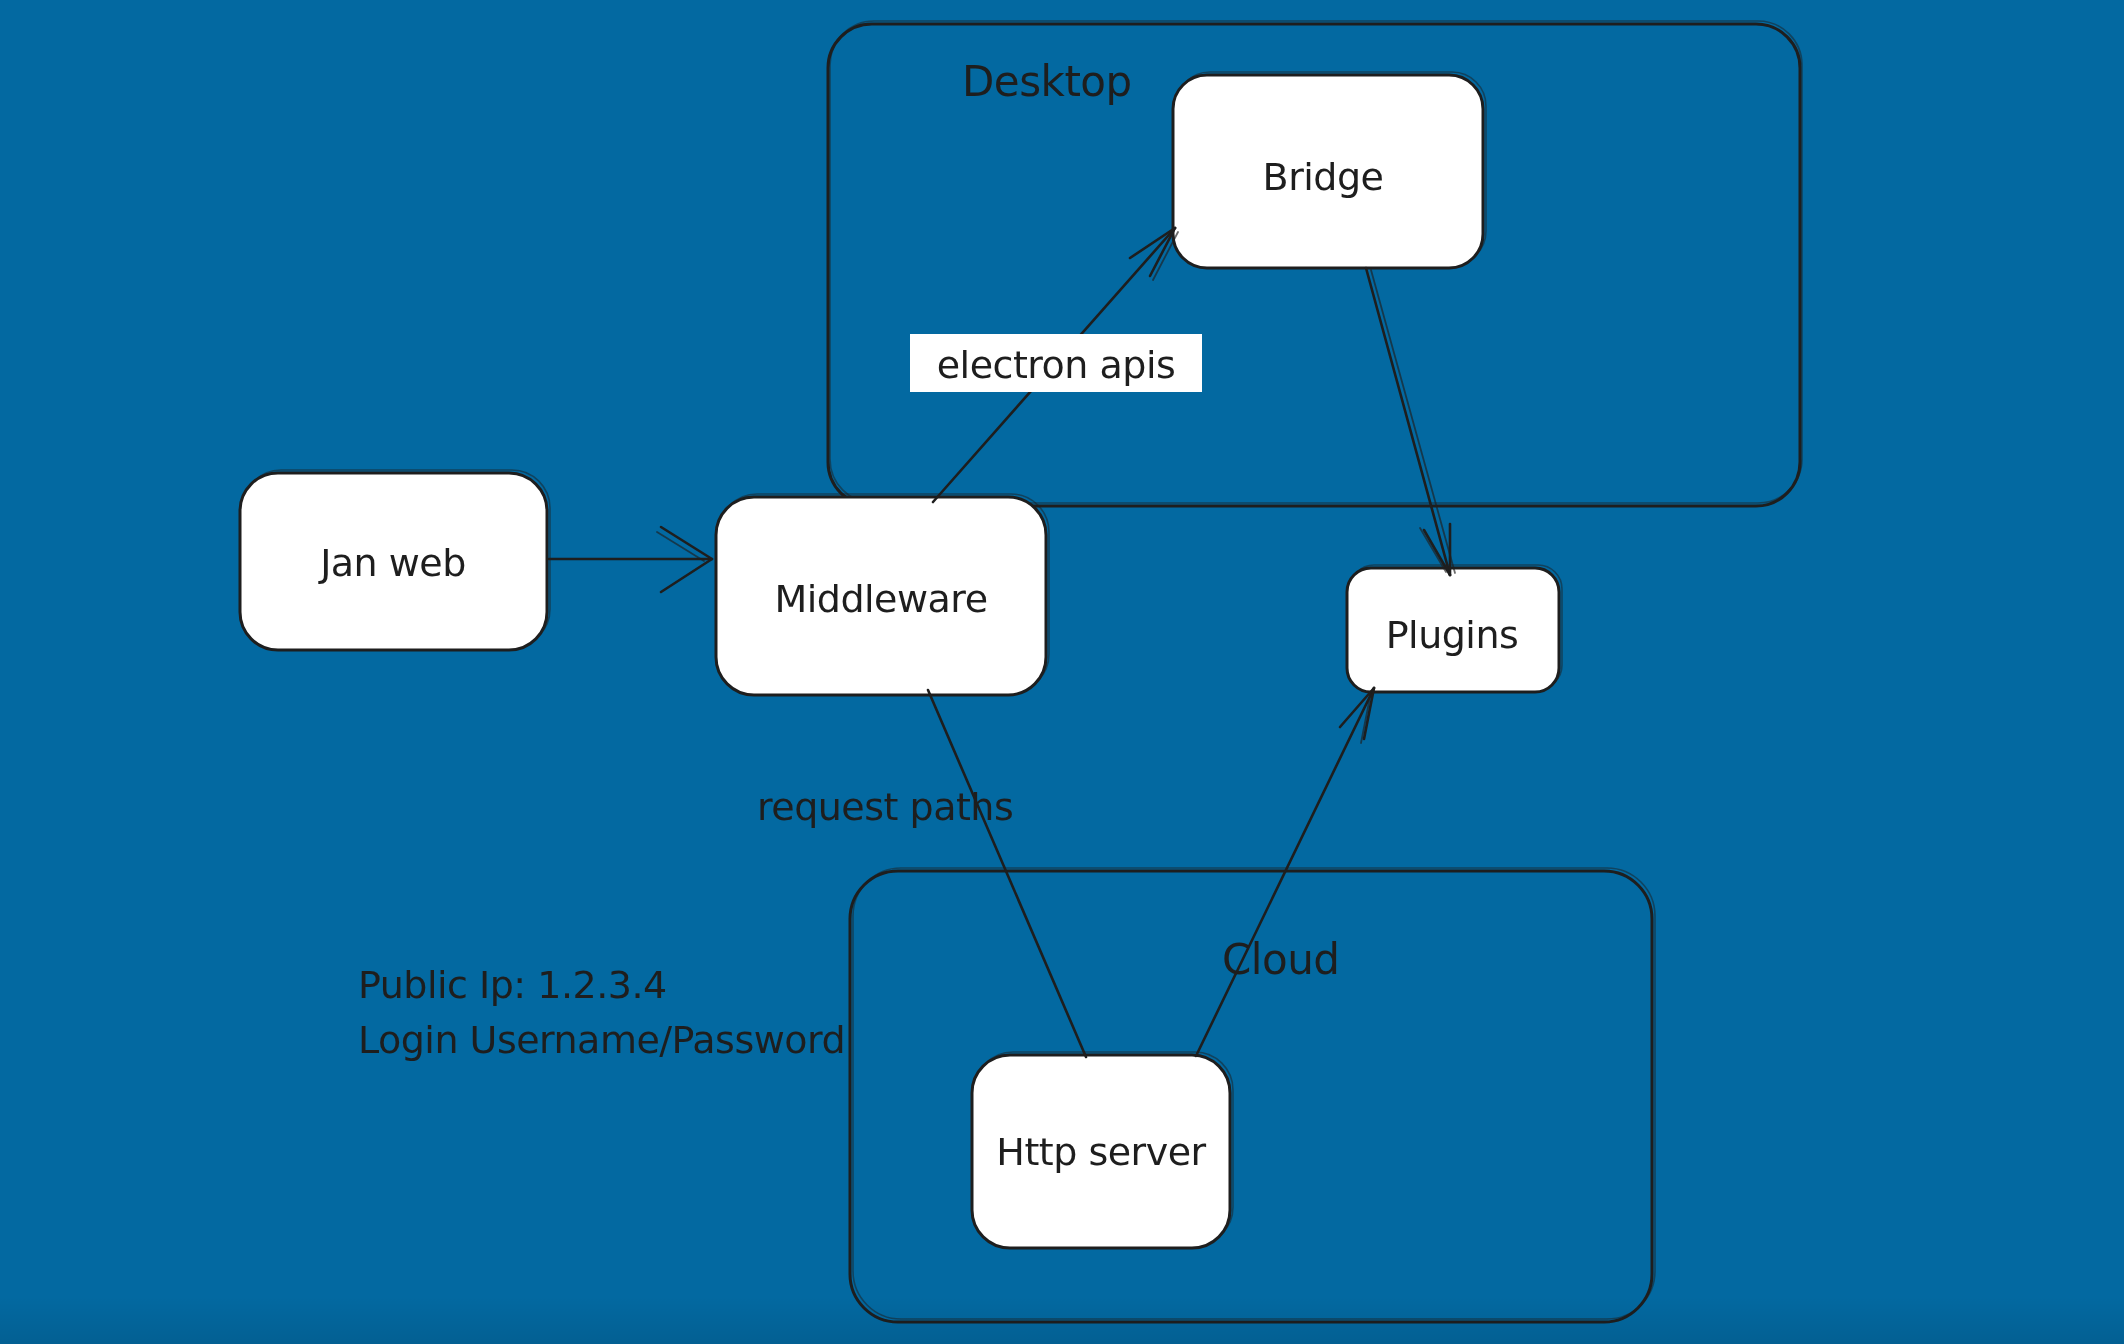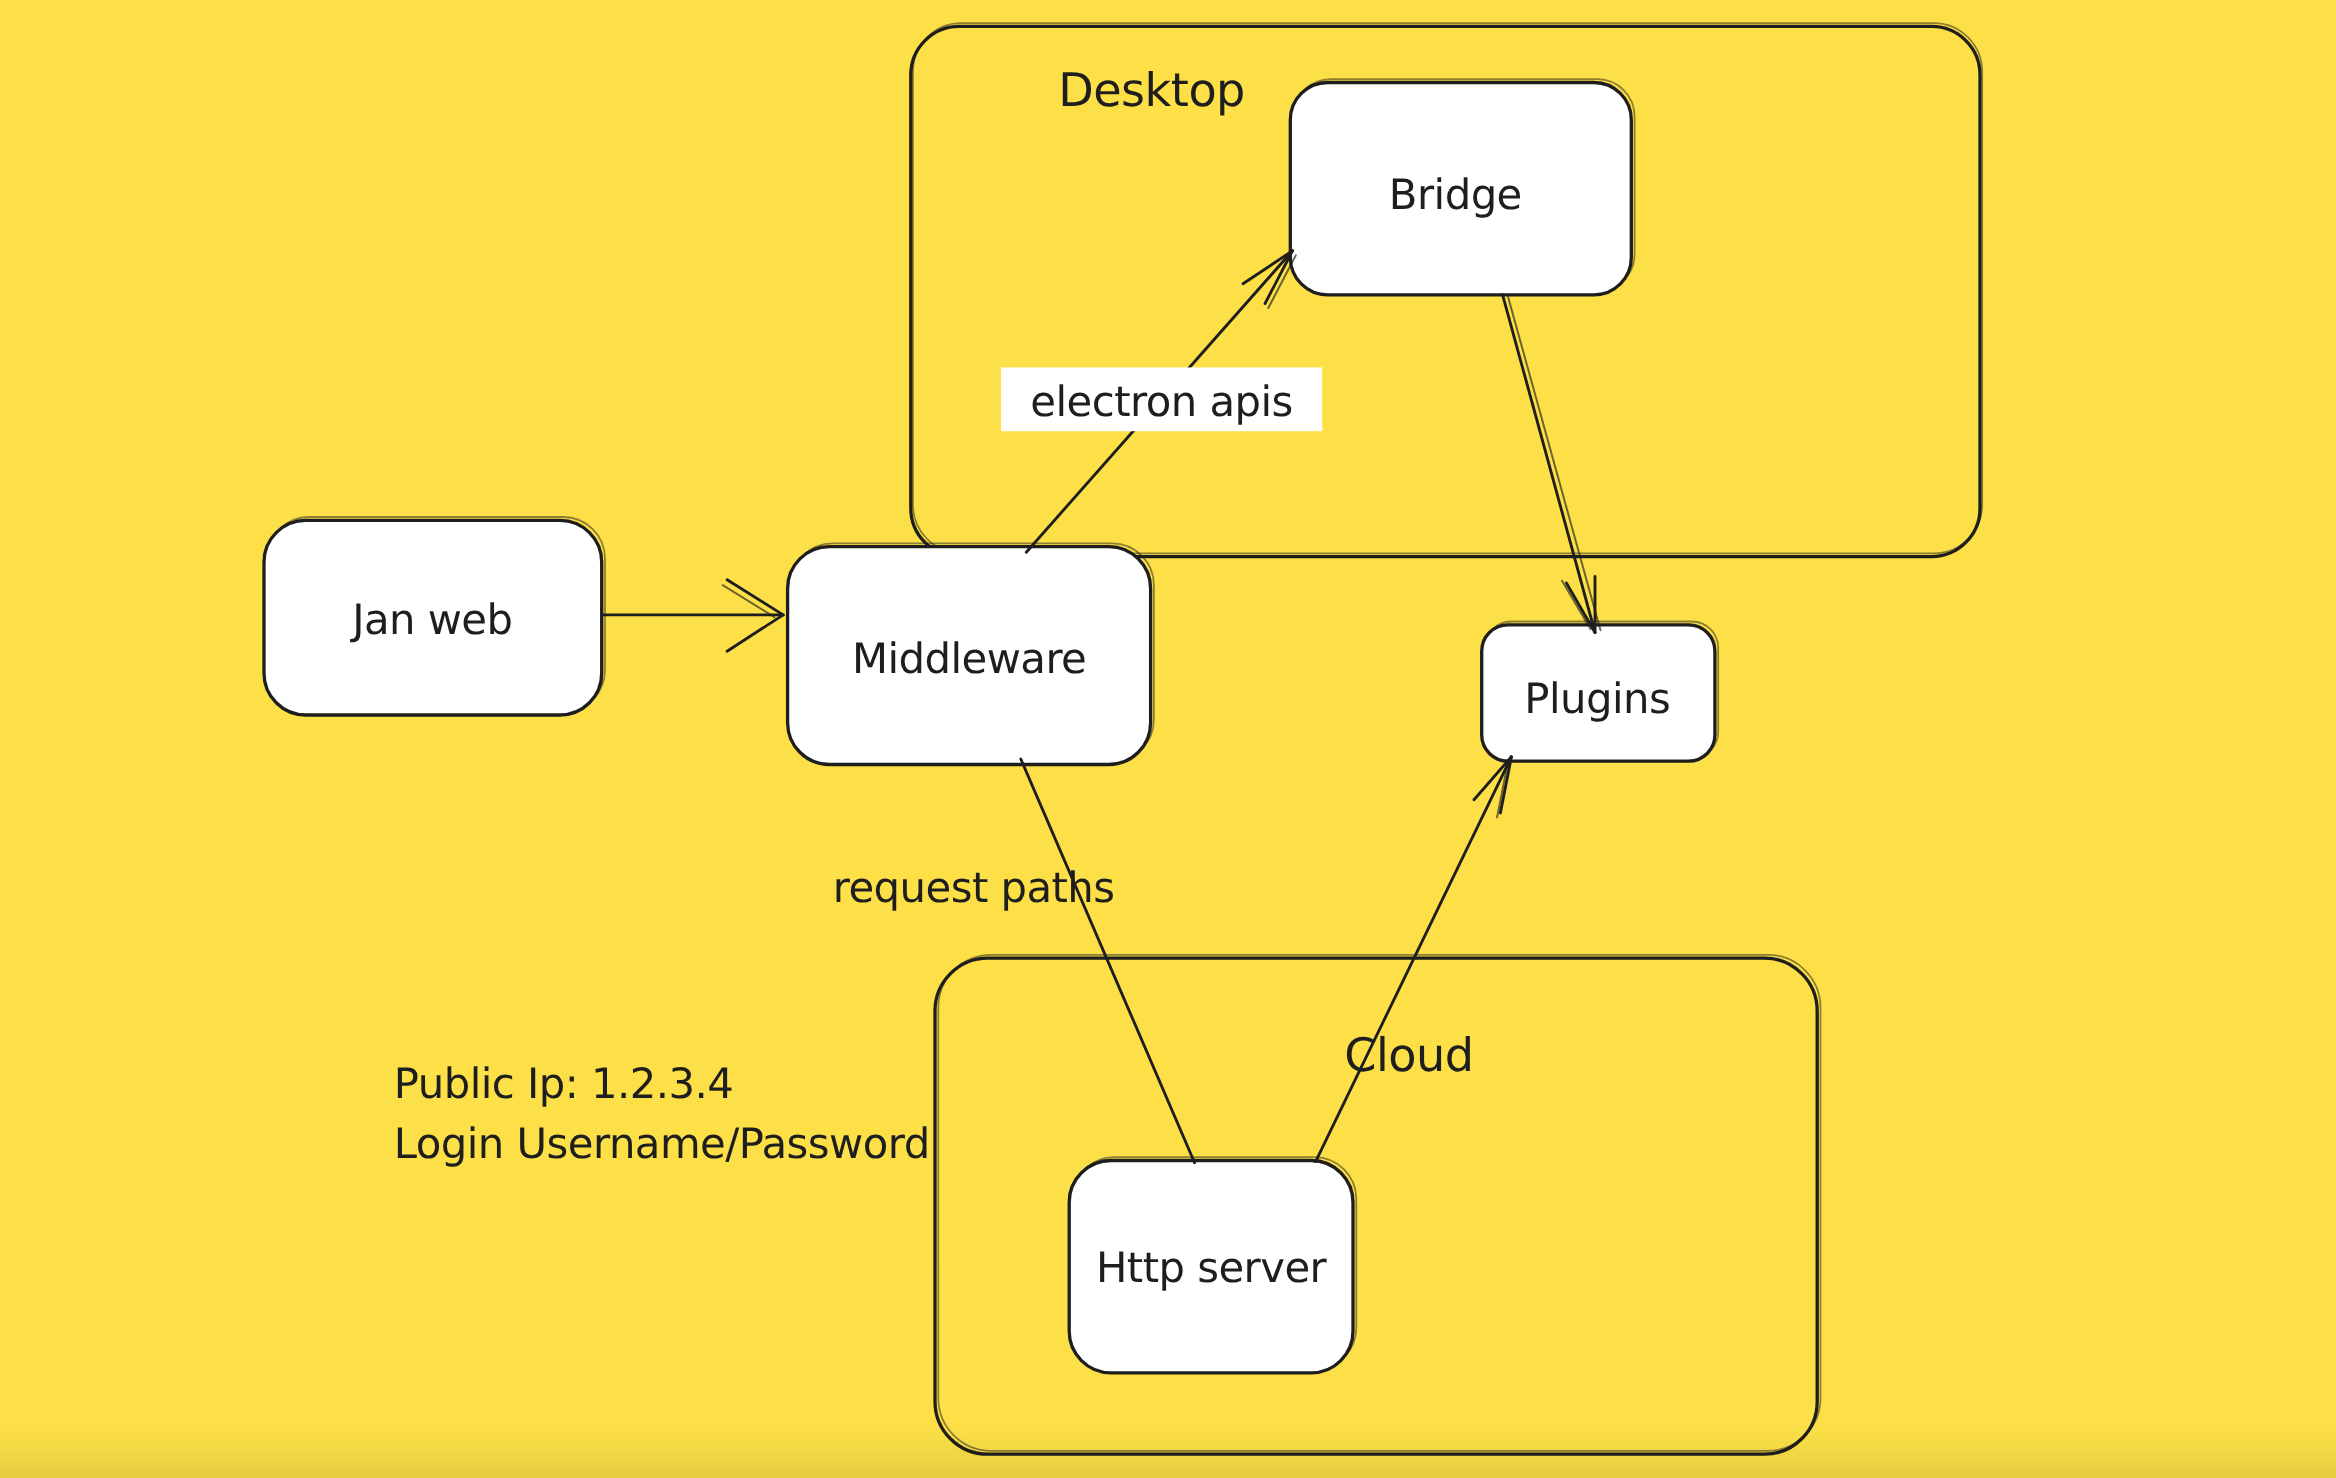--- a/index.html
+++ b/index.html
@@ -1,16 +1,16 @@
 <!DOCTYPE html>
 <html><head>
 <meta charset="utf-8">
 <style>
   html,body{margin:0;padding:0;background:#ffffff;}
-  .canvas{position:relative;width:2124px;height:1344px;background:#fde047;overflow:hidden;}
+  .canvas{position:relative;width:2124px;height:1344px;background:#0369a1;overflow:hidden;}
   svg{position:absolute;left:0;top:0;display:block;}
   .shape{fill:#ffffff;stroke:#1e1e1e;stroke-width:3;}
   .shape.container{fill:none;}
   .echo{fill:none;stroke:#1e1e1e;stroke-width:1.6;opacity:.5;}
   .edge{fill:none;stroke:#1e1e1e;stroke-width:2.6;stroke-linecap:round;}
   .edge.ghost{stroke-width:1.8;opacity:.65;}
   .t{font-family:"DejaVu Sans",sans-serif;fill:#1e1e1e;letter-spacing:-0.5px;}
   .t-title{font-size:42px;}
   .t-node{font-size:38px;}
   .t-note{font-size:38px;}

